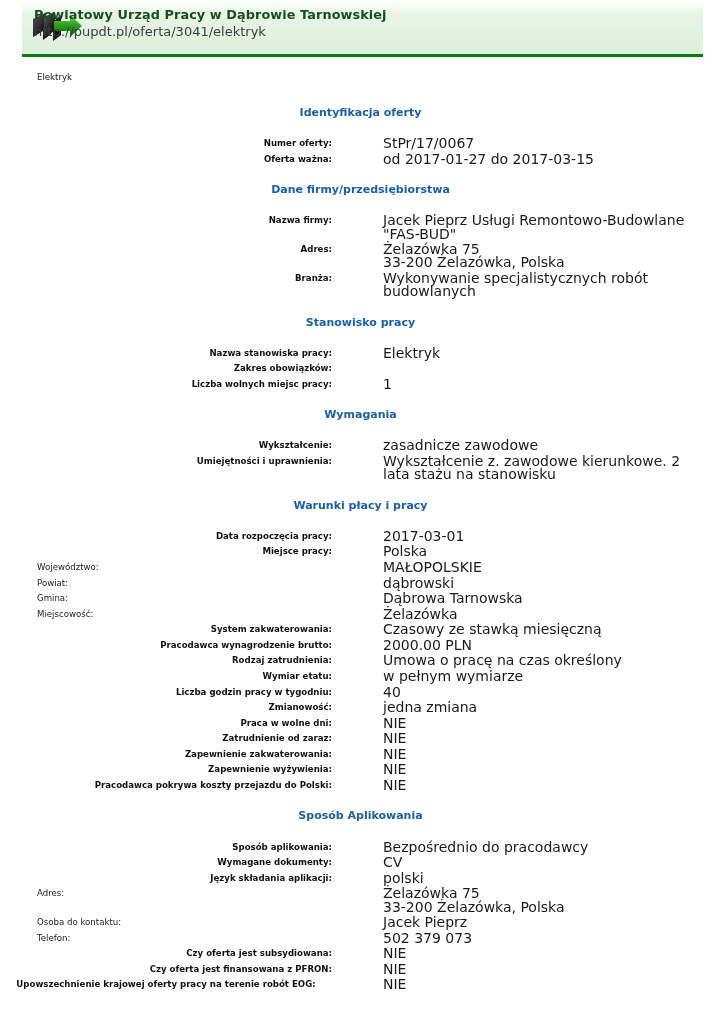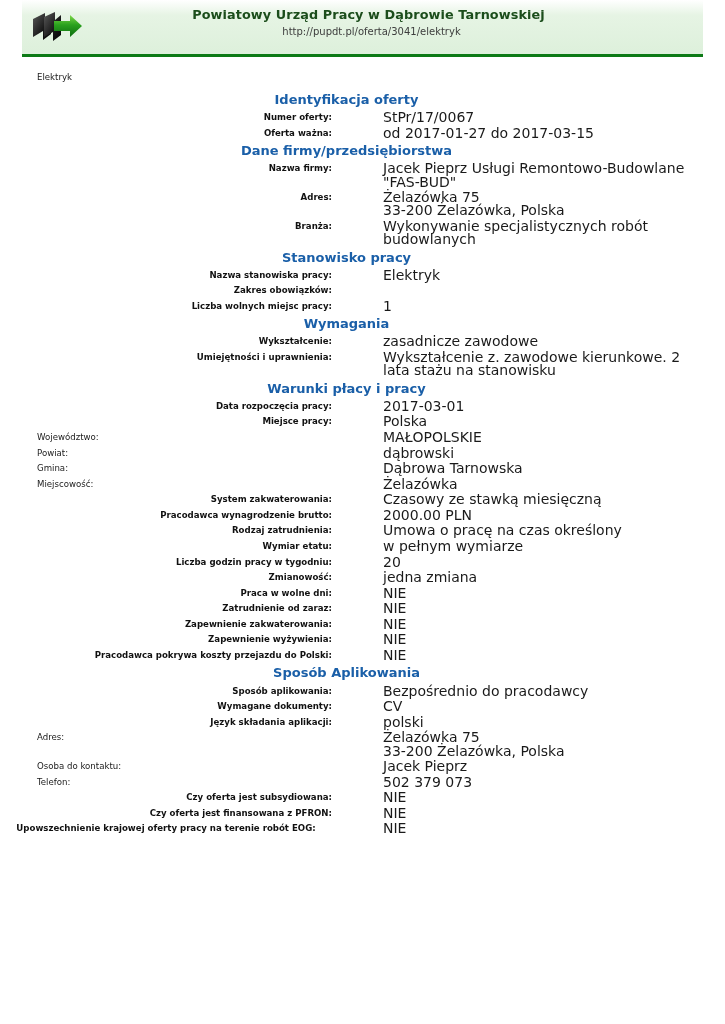--- a/index.html
+++ b/index.html
@@ -33,35 +33,33 @@
     left: 7px;
     top: 10px;
     width: 58px;
     height: 34px;
   }
   .header-titles {
     position: absolute;
     left: 12px;
     right: 0;
     top: 6px;
-    text-align: center;
   }
   .header-title {
     font-size: 12.8px;
     font-weight: bold;
     color: #1b4d1b;
     letter-spacing: 0.1px;
     line-height: 17px;
   }
   .header-url {
-    font-size: 10px;
+    font-size: 13px;
     color: #3d3d3d;
     line-height: 13px;
     margin-top: 2px;
-    margin-left: 6px;
   }
 
   
   .breadcrumb {
     position: absolute;
     left: 37px;
     top: 72px;
     font-size: 8.6px;
     color: #1a1a1a;
   }
@@ -71,24 +69,24 @@
     position: absolute;
     left: 0;
     top: 90px;
     width: 725px;
   }
 
   .section-title {
     text-align: center;
     color: #1a5fa8;
     font-weight: bold;
-    font-size: 13px;
+    font-size: 11px;
     padding: 2px 0 3px 0;
     width: 693px;
-    margin: 0;
+    margin: 14px;
   }
 
   .row {
     display: flex;
     align-items: flex-start;
     width: 725px;
     padding: 1.2px 0;
     gap: 40px;
   }
   .row.center-v { align-items: center; }
@@ -274,21 +272,21 @@
     </div>
     <div class="row">
       <div class="lbl">Wymiar etatu:</div>
       <div class="val">
         <span class="line">w pełnym wymiarze</span>
       </div>
     </div>
     <div class="row">
       <div class="lbl">Liczba godzin pracy w tygodniu:</div>
       <div class="val">
-        <span class="line">20</span>
+        <span class="line">40</span>
       </div>
     </div>
     <div class="row">
       <div class="lbl">Zmianowość:</div>
       <div class="val">
         <span class="line">jedna zmiana</span>
       </div>
     </div>
     <div class="row">
       <div class="lbl">Praca w wolne dni:</div>

